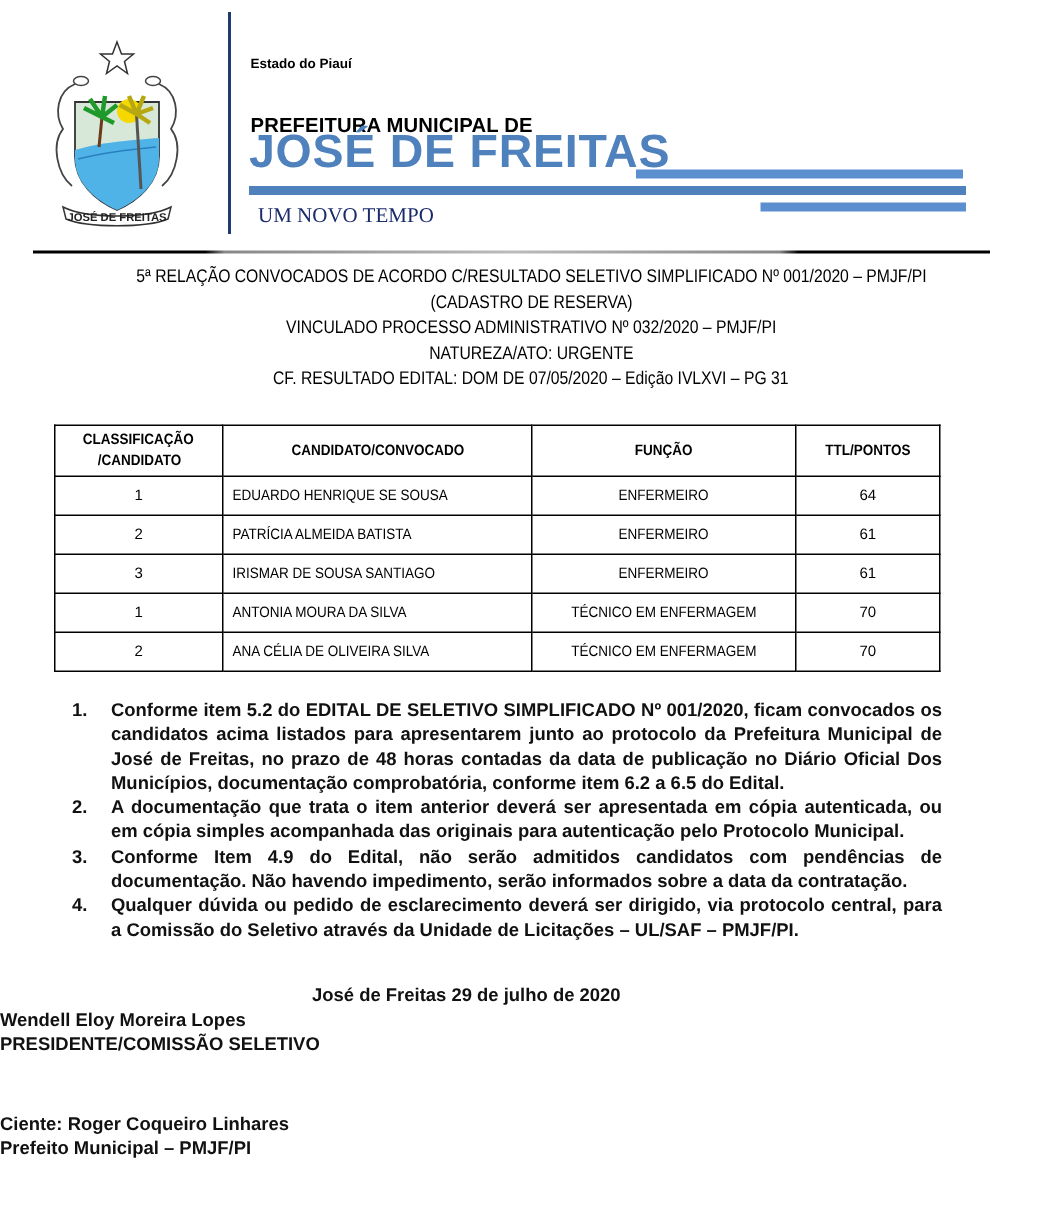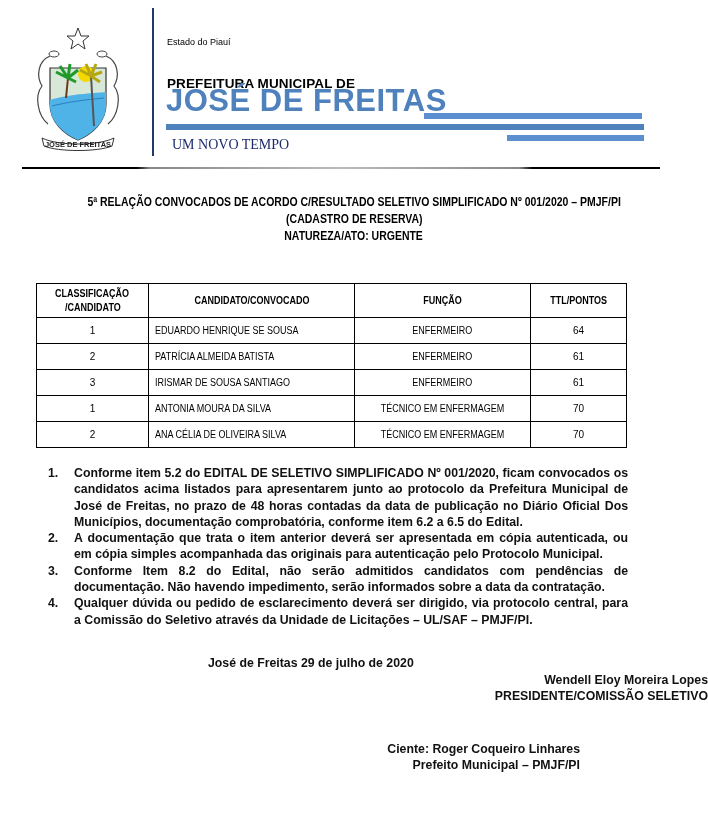--- a/index.html
+++ b/index.html
@@ -3,35 +3,35 @@
 <meta charset="utf-8">
 <style>
   html, body { margin: 0; padding: 0; background: #ffffff; }
   body { width: 708px; height: 820px; position: relative; overflow: hidden;
          font-family: "Liberation Sans", "DejaVu Sans", sans-serif; color: #000; }
   .abs { position: absolute; }
 
   
   #logo { left: 28px; top: 26px; width: 100px; height: 126px; }
   #vdivider { left: 152px; top: 8px; width: 2px; height: 148px; background: #1f3a6b; }
-  #estado { left: 167px; top: 37px; font-size: 9px; }
+  #estado { left: 167px; top: 37px; font-size: 9px; font-weight: bold; }
   #prefeitura { left: 167px; top: 55px; font-size: 13.5px; font-weight: bold; letter-spacing: 0.1px; margin-top: 21px; }
   #city { left: 166px; top: 83px; font-size: 31px; font-weight: bold; color: #4f81bd;
           letter-spacing: 0.5px; line-height: 36px; }
   .bar { position: absolute; background: #4f81bd; }
   #bar1 { left: 424px; top: 113px; width: 218px; height: 6px; background: #5b8fd0; }
   #bar2 { left: 166px; top: 124px; width: 478px; height: 6px; }
   #bar3 { left: 507px; top: 135px; width: 137px; height: 6px; background: #5b8fd0; }
   #motto { left: 172px; top: 137px; font-family: "Liberation Serif", "DejaVu Serif", serif;
            font-size: 14px; color: #1a2a6b; }
   #hrule { left: 22px; top: 167px; width: 638px; height: 2px;
            background: linear-gradient(to right, #000 0%, #000 18%, #888 20%, #bbb 50%, #888 78%, #000 80%, #000 100%); }
 
   
-  #titles { left: 0; top: 194px; width: 708px; text-align: center; font-weight: bold;
+  #titles { left: 0; top: 176px; width: 708px; text-align: center; font-weight: normal;
             font-size: 12.2px; line-height: 17px; font-family: "Liberation Sans Narrow", "Liberation Sans", sans-serif; }
   #titles div { white-space: nowrap; }
   .cond { display: inline-block; transform: scaleX(0.86); transform-origin: center; }
 
   
   #tbl { left: 36px; top: 283px; border-collapse: collapse; font-size: 10px; }
   #tbl td, #tbl th { border: 1px solid #000; padding: 0; text-align: center; }
   #tbl th { font-weight: bold; height: 33px; line-height: 14px; }
   #tbl td { height: 25px; vertical-align: middle; }
   #tbl td.name { text-align: left; padding-left: 6px; }
@@ -39,24 +39,24 @@
   .cnd { display: inline-block; transform: scaleX(0.9); transform-origin: left center; white-space: nowrap; }
   .cndc { display: inline-block; transform: scaleX(0.9); transform-origin: center; white-space: nowrap; }
 
   
   #list { left: 48px; top: 465px; width: 580px; font-size: 12.3px; font-weight: bold;
           line-height: 16.3px; margin: 0; padding: 0; list-style: none; color: #111; }
   #list li { position: relative; padding-left: 26px; text-align: justify; }
   #list li .num { position: absolute; left: 0; top: 0; }
 
   
-  .sig { position: absolute; font-weight: bold; font-size: 12.3px; text-align: right; white-space: nowrap; color: #111; }
+  .sig { position: absolute; font-weight: bold; font-size: 12.3px; text-align: left; white-space: nowrap; color: #111; }
   #date { left: 208px; top: 656px; }
   #signer { left: 0; width: 708px; top: 672px; line-height: 16px; }
-  #ciente { left: 0; width: 568px; top: 741px; line-height: 16px; padding-left: 12px; }
+  #ciente { left: 0; width: 568px; top: 741px; line-height: 16px; }
 </style>
 </head>
 <body>
 
 <div id="logo" class="abs">
   <svg width="100" height="126" viewBox="0 0 100 126">
 
     <polygon points="50,2 53,10 61,10 55,15 57,23 50,18 43,23 45,15 39,10 47,10" fill="none" stroke="#333" stroke-width="1"></polygon>
 
     <path d="M22,30 C10,35 8,50 14,60 C6,70 10,90 20,98" fill="none" stroke="#444" stroke-width="1.2"></path>
@@ -86,21 +86,23 @@
 <div id="city" class="abs">JOSÉ DE FREITAS</div>
 <div id="bar1" class="bar"></div>
 <div id="bar2" class="bar"></div>
 <div id="bar3" class="bar"></div>
 <div id="motto" class="abs">UM NOVO TEMPO</div>
 <div id="hrule" class="abs"></div>
 
 <div id="titles" class="abs">
   <div><span class="cond">5ª RELAÇÃO CONVOCADOS DE ACORDO C/RESULTADO SELETIVO SIMPLIFICADO Nº 001/2020 – PMJF/PI</span></div>
   <div><span class="cond">(CADASTRO DE RESERVA)</span></div>
+  <div><span class="cond">VINCULADO PROCESSO ADMINISTRATIVO Nº 032/2020 – PMJF/PI</span></div>
   <div><span class="cond">NATUREZA/ATO: URGENTE</span></div>
+  <div><span class="cond">CF. RESULTADO EDITAL: DOM DE 07/05/2020 – Edição IVLXVI – PG 31</span></div>
 </div>
 
 <table id="tbl" class="abs">
   <thead>
     <tr>
       <th class="c1">
         <span class="cndc">CLASSIFICAÇÃO</span><br><span class="cndc">/CANDIDATO</span>
       </th>
       <th class="c2"><span class="cndc">CANDIDATO/CONVOCADO</span></th>
       <th class="c3"><span class="cndc">FUNÇÃO</span></th>
@@ -137,21 +139,21 @@
       <td class="name"><span class="cnd">ANA CÉLIA DE OLIVEIRA SILVA</span></td>
       <td><span class="cndc">TÉCNICO EM ENFERMAGEM</span></td>
       <td>70</td>
     </tr>
   </tbody>
 </table>
 
 <ol id="list" class="abs">
   <li><span class="num">1.</span><span>Conforme item 5.2 do EDITAL DE SELETIVO SIMPLIFICADO Nº 001/2020, ficam convocados os candidatos acima listados para apresentarem junto ao protocolo da Prefeitura Municipal de José de Freitas, no prazo de 48 horas contadas da data de publicação no Diário Oficial Dos Municípios, documentação comprobatória, conforme item 6.2 a 6.5 do Edital.</span></li>
   <li><span class="num">2.</span><span>A documentação que trata o item anterior deverá ser apresentada em cópia autenticada, ou em cópia simples acompanhada das originais para autenticação pelo Protocolo Municipal.</span></li>
-  <li><span class="num">3.</span><span>Conforme Item 8.2 do Edital, não serão admitidos candidatos com pendências de documentação. Não havendo impedimento, serão informados sobre a data da contratação.</span></li>
+  <li><span class="num">3.</span><span>Conforme Item 4.9 do Edital, não serão admitidos candidatos com pendências de documentação. Não havendo impedimento, serão informados sobre a data da contratação.</span></li>
   <li><span class="num">4.</span><span>Qualquer dúvida ou pedido de esclarecimento deverá ser dirigido, via protocolo central, para a Comissão do Seletivo através da Unidade de Licitações – UL/SAF – PMJF/PI.</span></li>
 </ol>
 
 <div id="date" class="sig">José de Freitas 29 de julho de 2020</div>
 <div id="signer" class="sig">
   <div>Wendell Eloy Moreira Lopes</div>
   <div>PRESIDENTE/COMISSÃO SELETIVO</div>
 </div>
 <div id="ciente" class="sig">
   <div>Ciente: Roger Coqueiro Linhares</div>

